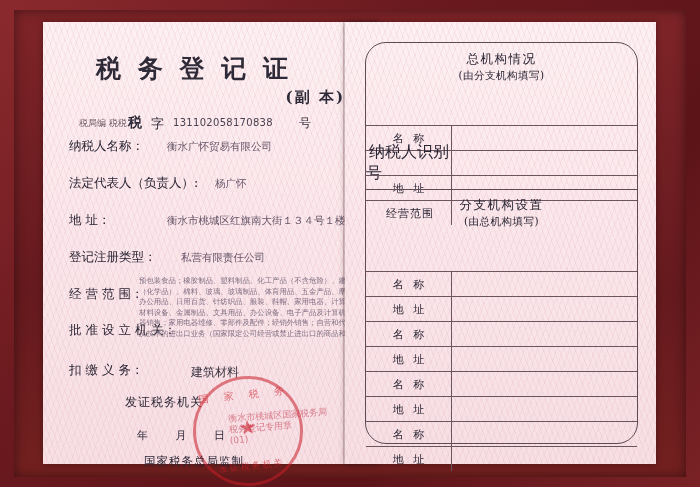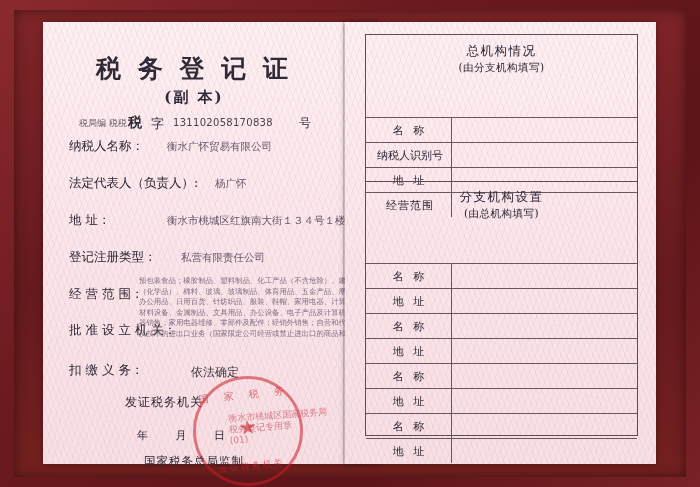--- a/index.html
+++ b/index.html
@@ -68,21 +68,21 @@
     text-align: center;
     font-family: "DejaVu Serif", "Liberation Serif", serif;
     font-size: 25px;
     font-weight: bold;
     letter-spacing: 4px;
     color: #2e2a38;
   }
   .l-subtitle {
     position: absolute;
     left: 0; top: 66px; width: 302px;
-    text-align: center;
+    text-align: right;
     font-family: "DejaVu Serif", "Liberation Serif", serif;
     font-size: 15px;
     font-weight: bold;
     letter-spacing: 2px;
     color: #2e2a38;
   }
   .l-numline {
     position: absolute;
     left: 30px; top: 92px; width: 250px;
     height: 18px;
@@ -313,21 +313,21 @@
       <div>器销售；家用电器维修、零部件及配件；经销外销售；自营和代理各类商品</div>
       <div>及技术的进出口业务（国家限定公司经营或禁止进出口的商品和技术除外）</div>
     </div>
 
     <div class="field" style="top:300px;">
       <span class="flabel">批 准 设 立 机 关：</span>
     </div>
 
     <div class="field" style="top:340px;">
       <span class="flabel">扣 缴 义 务：</span>
-      <span class="fvalue" style="left:122px; color:#2a2533; font-size:12px;">依法确定</span>
+      <span class="fvalue" style="left:122px; color:#2a2533; font-size:12px;">建筑材料</span>
     </div>
 
     <div class="l-bottom">
       <span class="issuer">发证税务机关</span>
       <span class="dateline">年  月  日</span>
     </div>
 
     <div class="seal">
       <div class="arc-top">国 家 税 务</div>
       <div class="star">★</div>
@@ -340,33 +340,33 @@
     </div>
 
     <div class="l-foot">国家税务总局监制</div>
   </div>
 
   <div class="spine"></div>
 
   <div class="paper right">
     <div class="guilloche"></div>
 
-    <div class="table-box" style="left:20px; top:12px; width:271px; height:400px;">
+    <div class="table-box" style="left:20px; top:20px; width:271px; height:400px;border-radius:21px;">
 
       <div class="sec-title" style="top:7px;">
         <div>总机构情况</div>
         <div class="sub">(由分支机构填写)</div>
       </div>
 
       <div class="row" style="top:46px; height:25px;">
         <div class="rlabel">名    称</div>
         <div class="rvalue"></div>
       </div>
       <div class="row" style="top:71px; height:25px;">
-        <div class="rlabel" style="letter-spacing:0px; font-size:11px;">纳税人识别号</div>
+        <div class="rlabel" style="letter-spacing:0px; font-size:16px;">纳税人识别号</div>
         <div class="rvalue"></div>
       </div>
       <div class="row" style="top:96px; height:25px;">
         <div class="rlabel">地    址</div>
         <div class="rvalue"></div>
       </div>
       <div class="row" style="top:121px; height:25px;">
         <div class="rlabel" style="letter-spacing:1px;">经营范围</div>
         <div class="rvalue"></div>
       </div>

